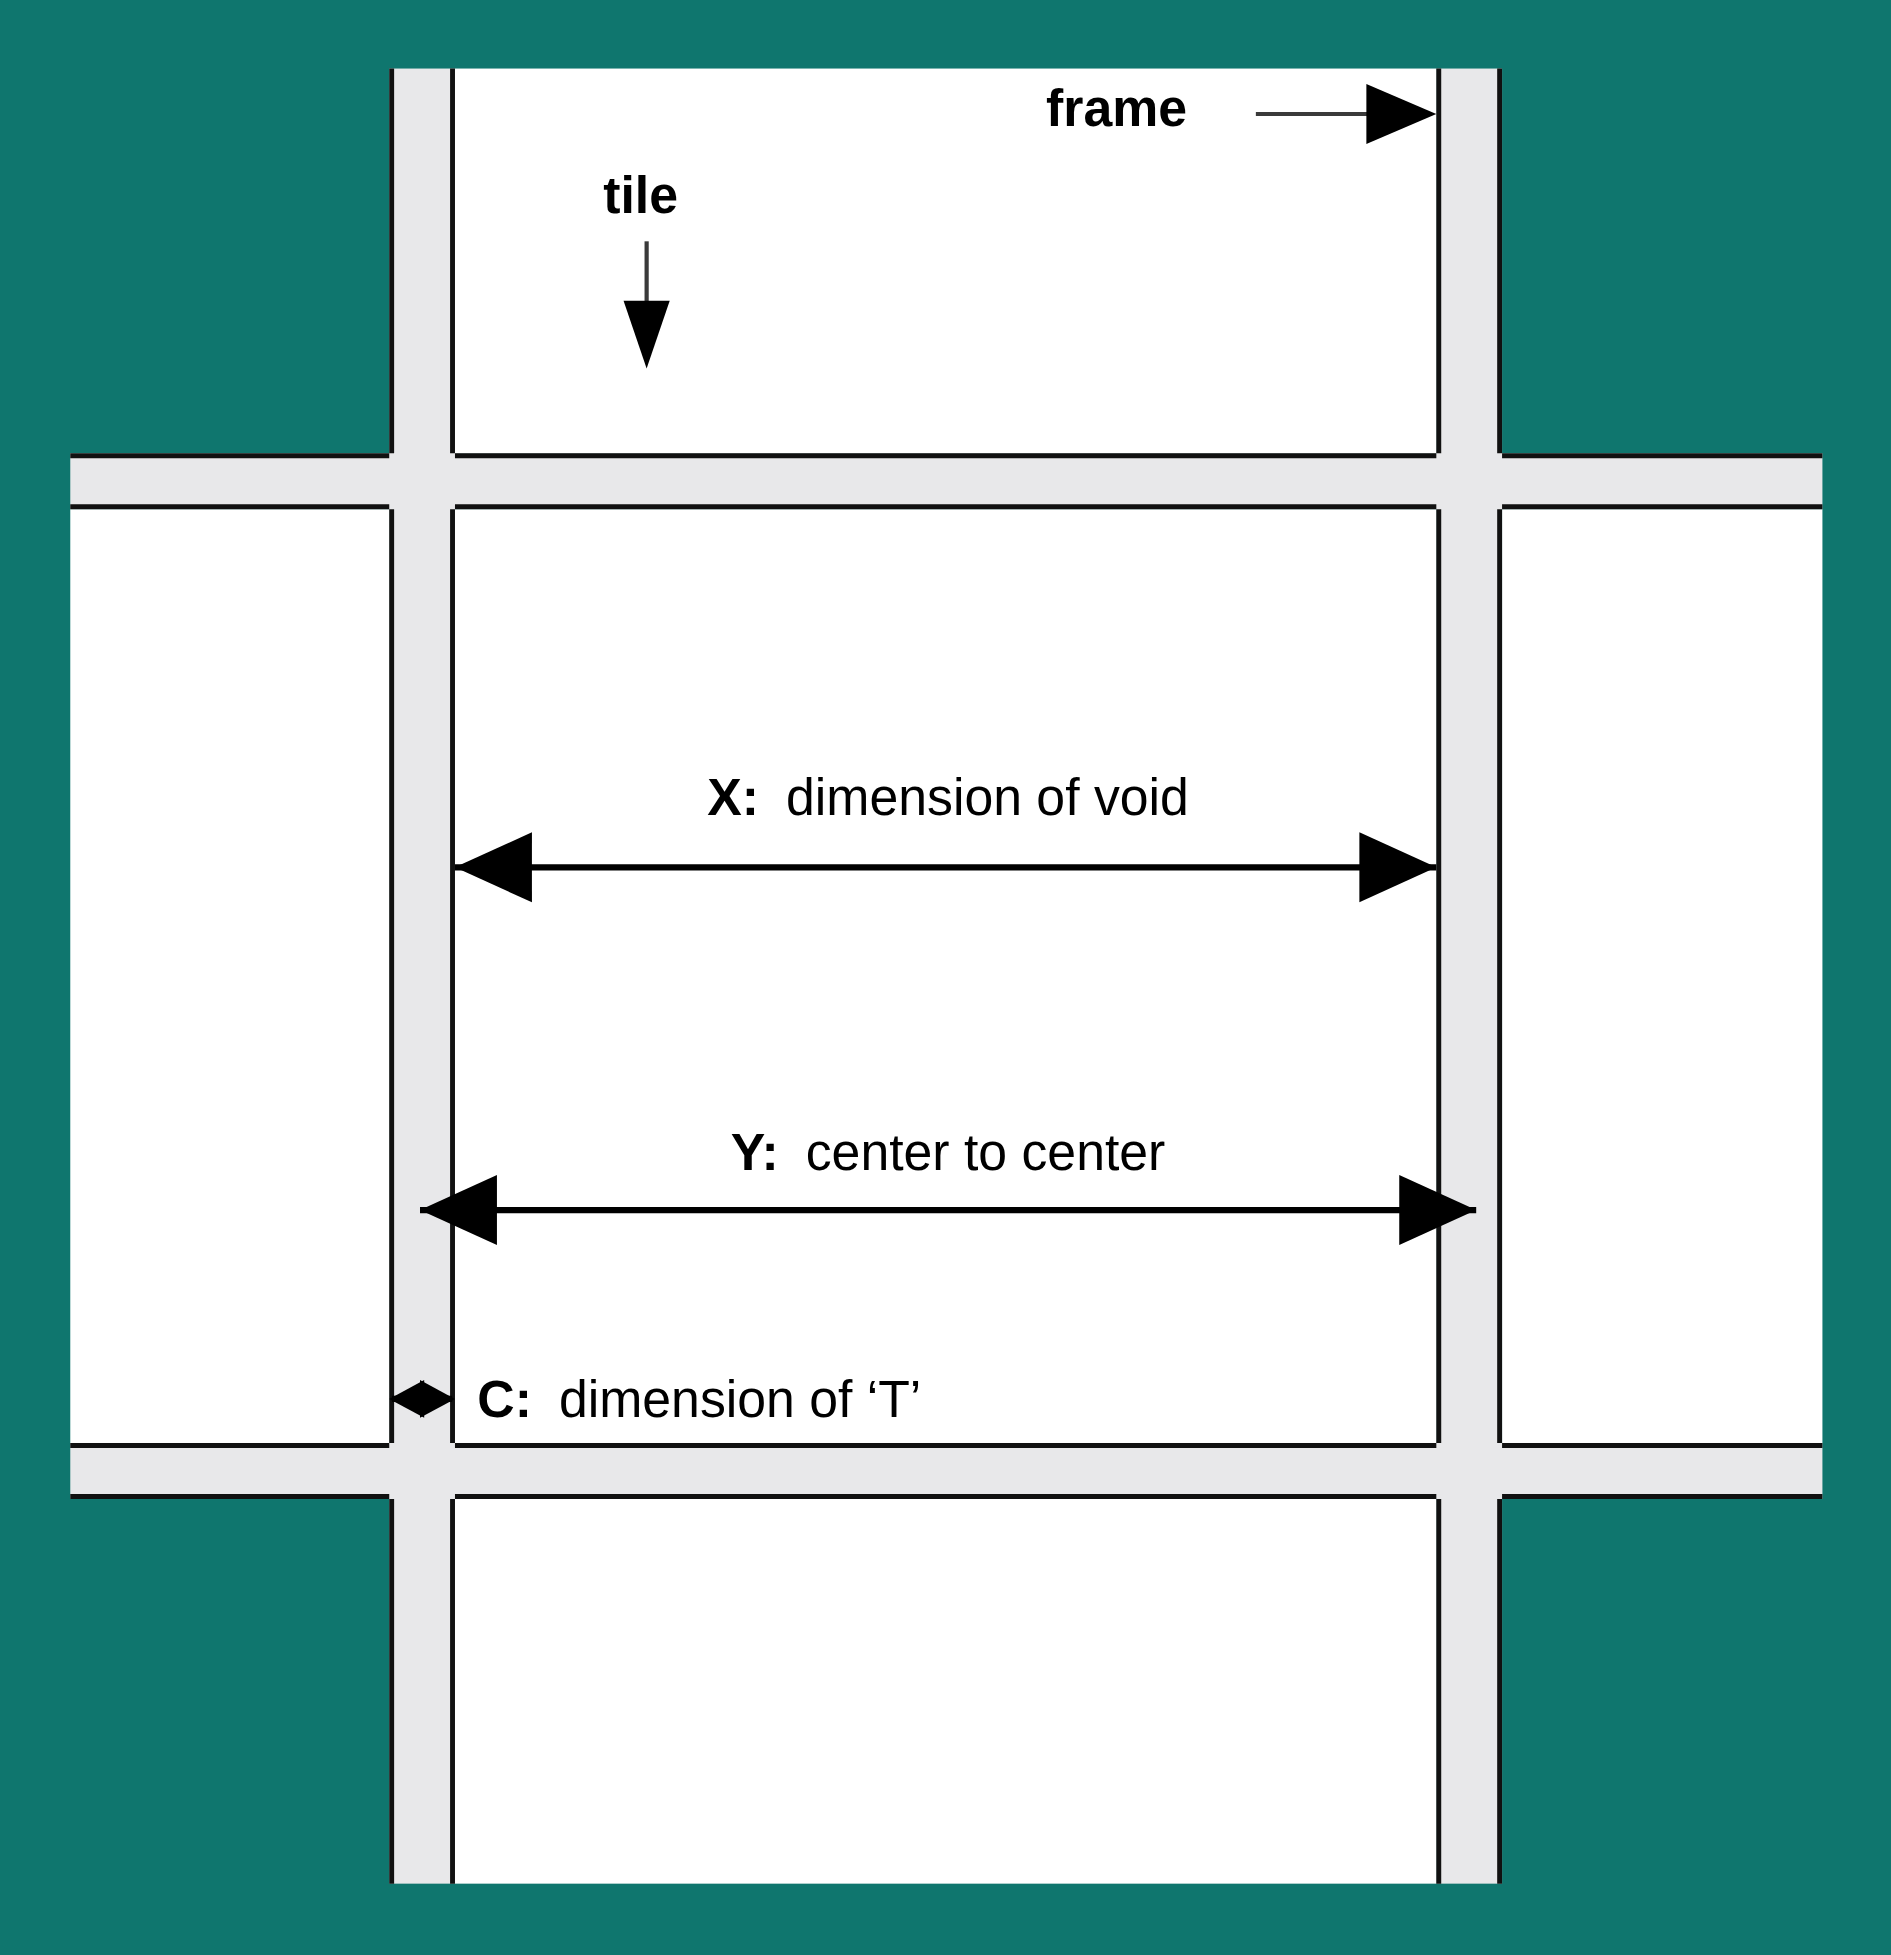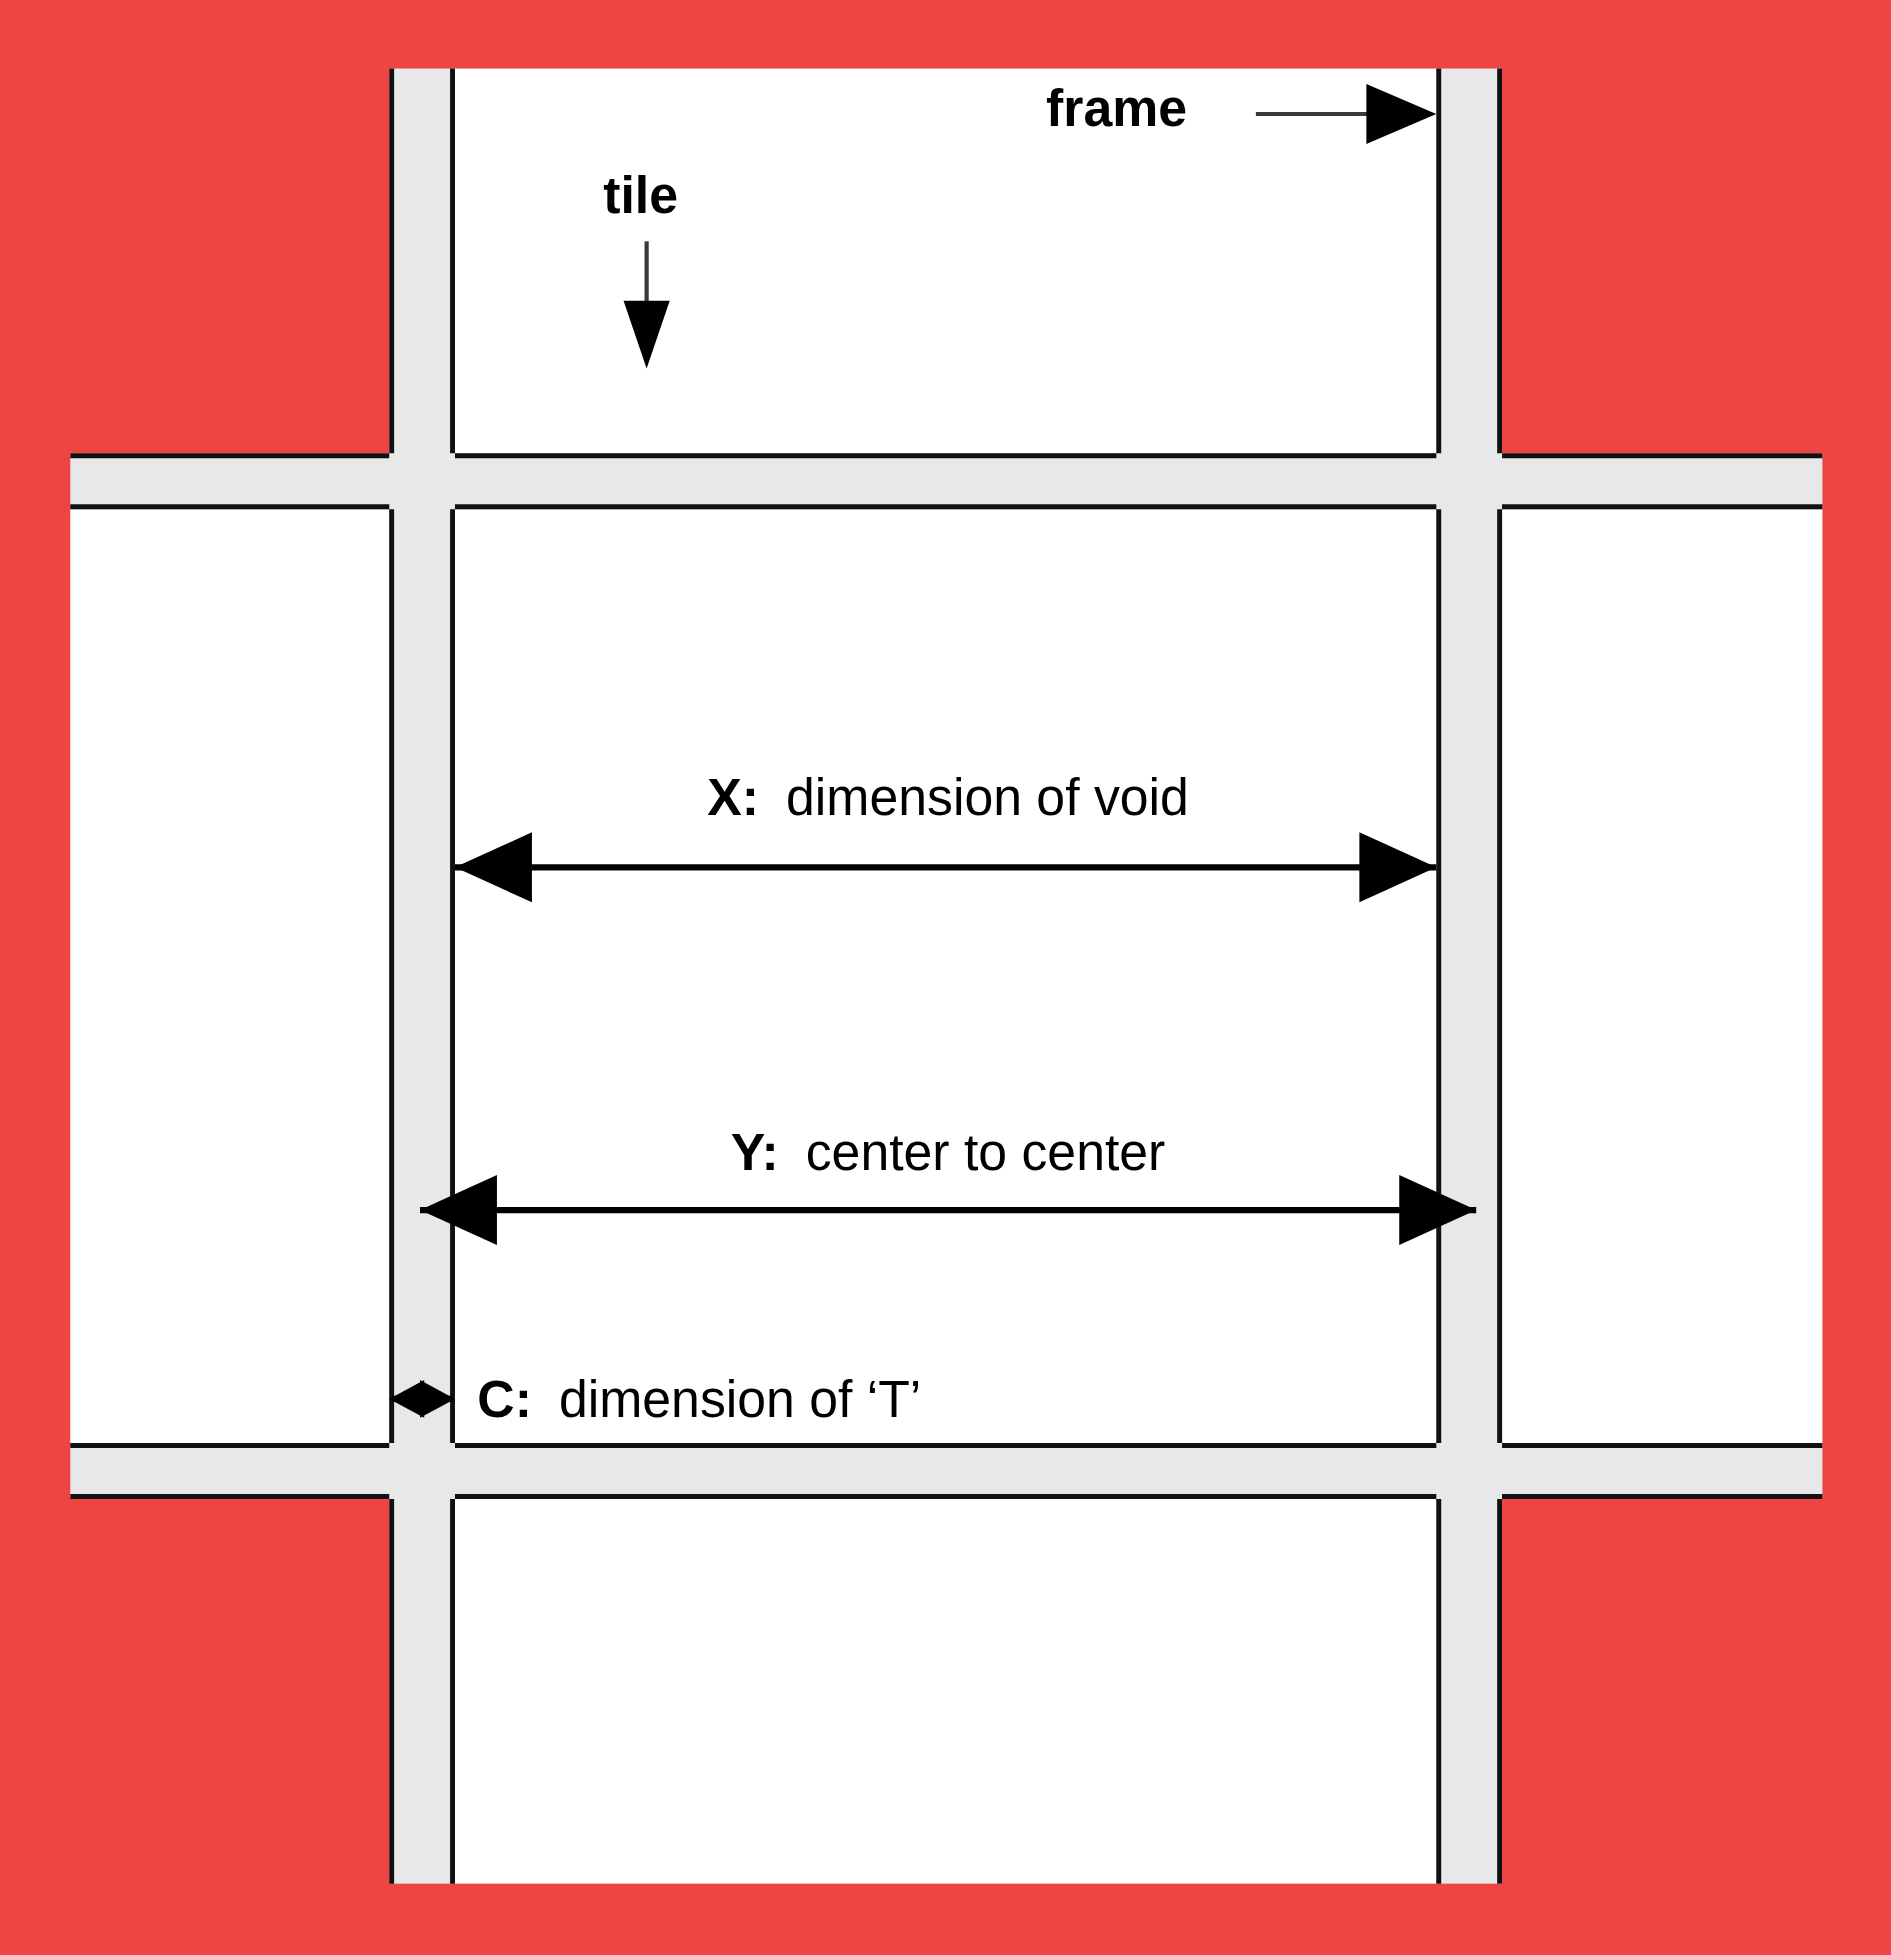--- a/index.html
+++ b/index.html
@@ -7,21 +7,21 @@
     padding: 0;
     background: #ffffff;
   }
   body {
     font-family: "Liberation Sans", sans-serif;
   }
   #diagram-root {
     position: relative;
     width: 1892px;
     height: 1955px;
-    background: #ef4444;
+    background: #0f766e;
     overflow: hidden;
   }
   #diagram-svg {
     display: block;
     width: 1892px;
     height: 1955px;
   }
   .grid-bar {
     fill: #e8e8ea;
   }

